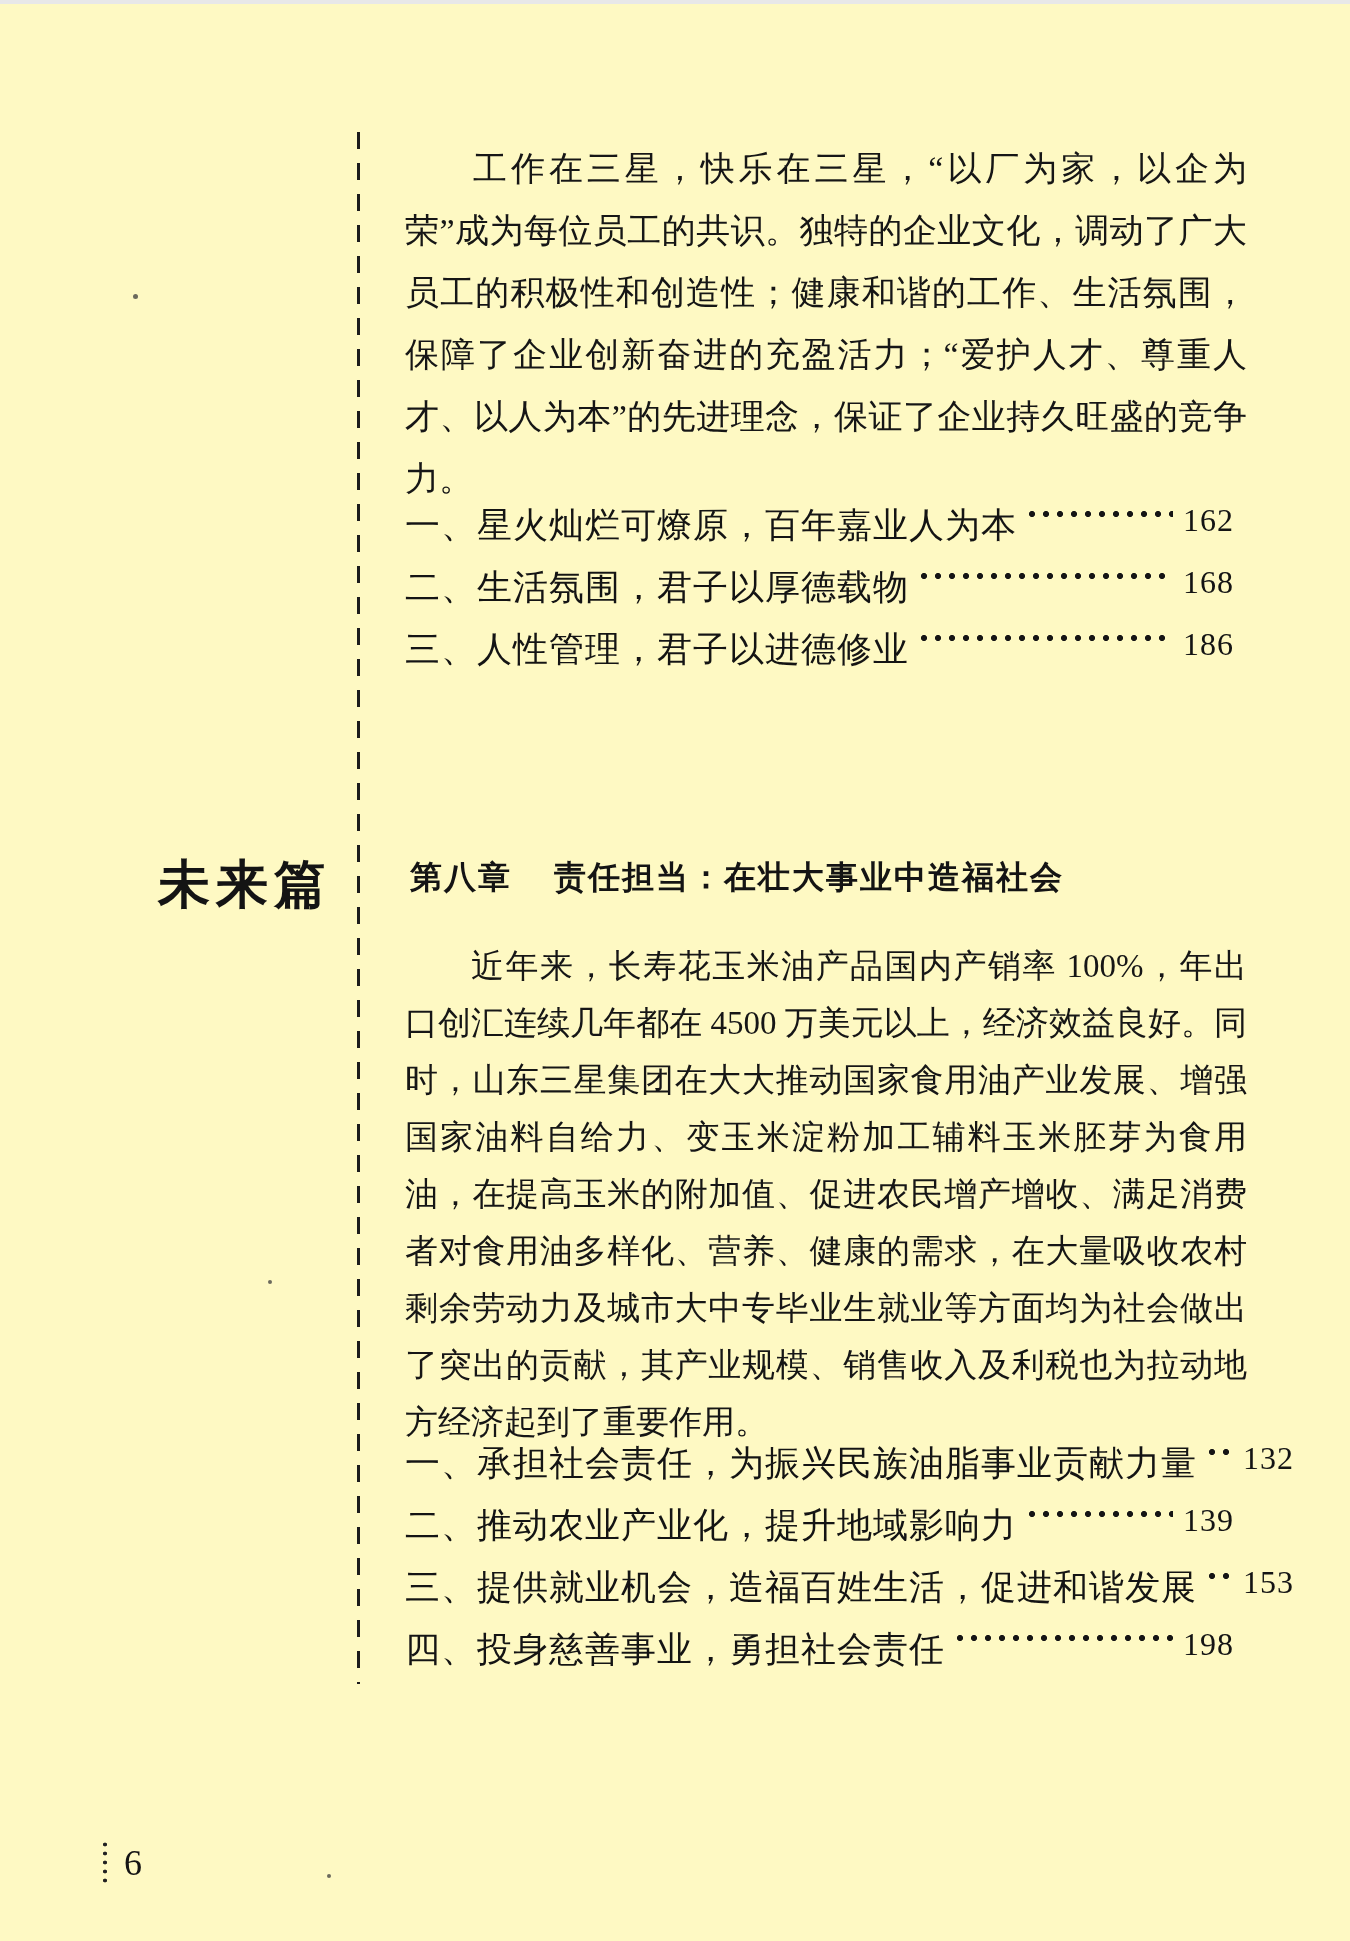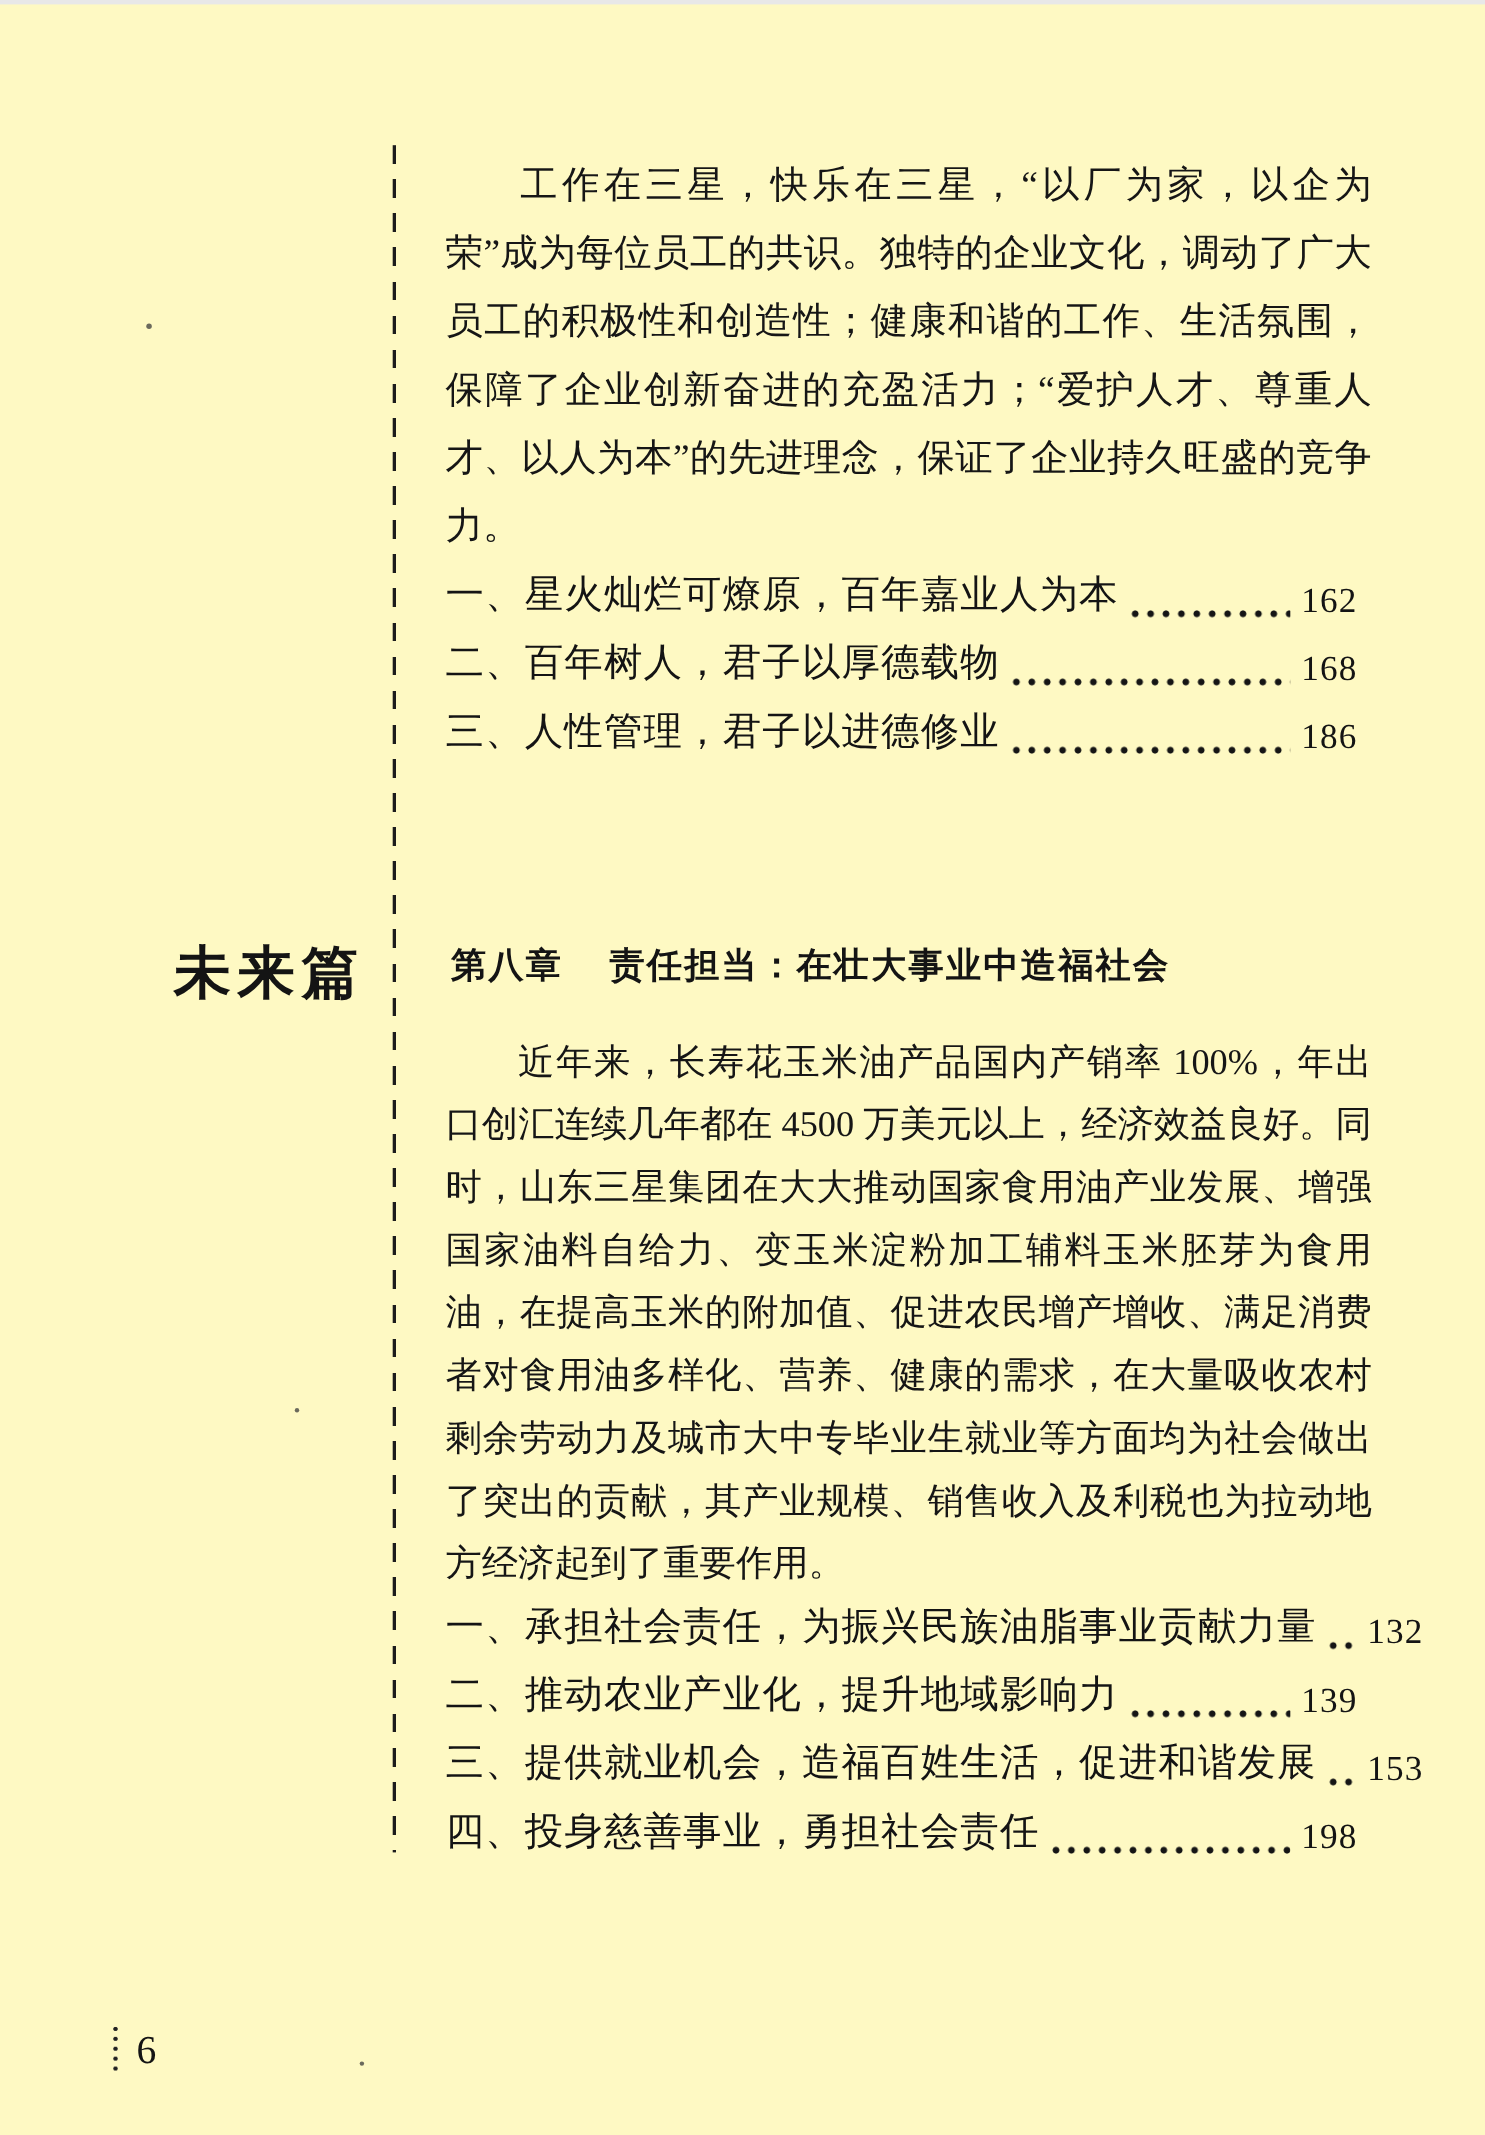--- a/index.html
+++ b/index.html
@@ -22,21 +22,21 @@
     position:absolute;left:405px;width:842px;
     text-align:justify;text-indent:2em;
     color:#161616;
   }
   .para-intro{top:134px;font-size:34px;line-height:62px;}
   .para-chapter{top:934px;font-size:33px;line-height:57px;}
   
   .toc{position:absolute;left:405px;width:842px;}
   .toc-top{top:498px;}
   .toc-bottom{top:1436px;}
-  .toc-row{display:flex;align-items:flex-end;height:62px;font-size:35px;white-space:nowrap;}
+  .toc-row{display:flex;align-items:flex-start;height:62px;font-size:35px;white-space:nowrap;}
   .toc-label{flex:0 0 auto;letter-spacing:1px;}
   .leader{
     flex:1 1 auto;height:12px;margin:6px 10px 0 8px;min-width:28px;
     background-image:radial-gradient(circle,#151515 2.7px,transparent 3.4px);
     background-size:14px 12px;background-repeat:repeat-x;background-position:0 50%;
   }
   .pagenum{flex:0 0 64px;font-size:32px;letter-spacing:1px;text-align:left;}
   
   .section-label{
     position:absolute;left:158px;top:846px;
@@ -71,21 +71,21 @@
 
   <div class="para para-intro">工作在三星，快乐在三星，“以厂为家，以企为荣”成为每位员工的共识。独特的企业文化，调动了广大员工的积极性和创造性；健康和谐的工作、生活氛围，保障了企业创新奋进的充盈活力；“爱护人才、尊重人才、以人为本”的先进理念，保证了企业持久旺盛的竞争力。</div>
 
   <div class="toc toc-top">
     <div class="toc-row">
       <span class="toc-label">一、星火灿烂可燎原，百年嘉业人为本</span>
       <span class="leader"></span>
       <span class="pagenum">162</span>
     </div>
     <div class="toc-row">
-      <span class="toc-label">二、百年树人，君子以厚德载物</span>
+      <span class="toc-label">二、生活氛围，君子以厚德载物</span>
       <span class="leader"></span>
       <span class="pagenum">168</span>
     </div>
     <div class="toc-row">
       <span class="toc-label">三、人性管理，君子以进德修业</span>
       <span class="leader"></span>
       <span class="pagenum">186</span>
     </div>
   </div>
 

